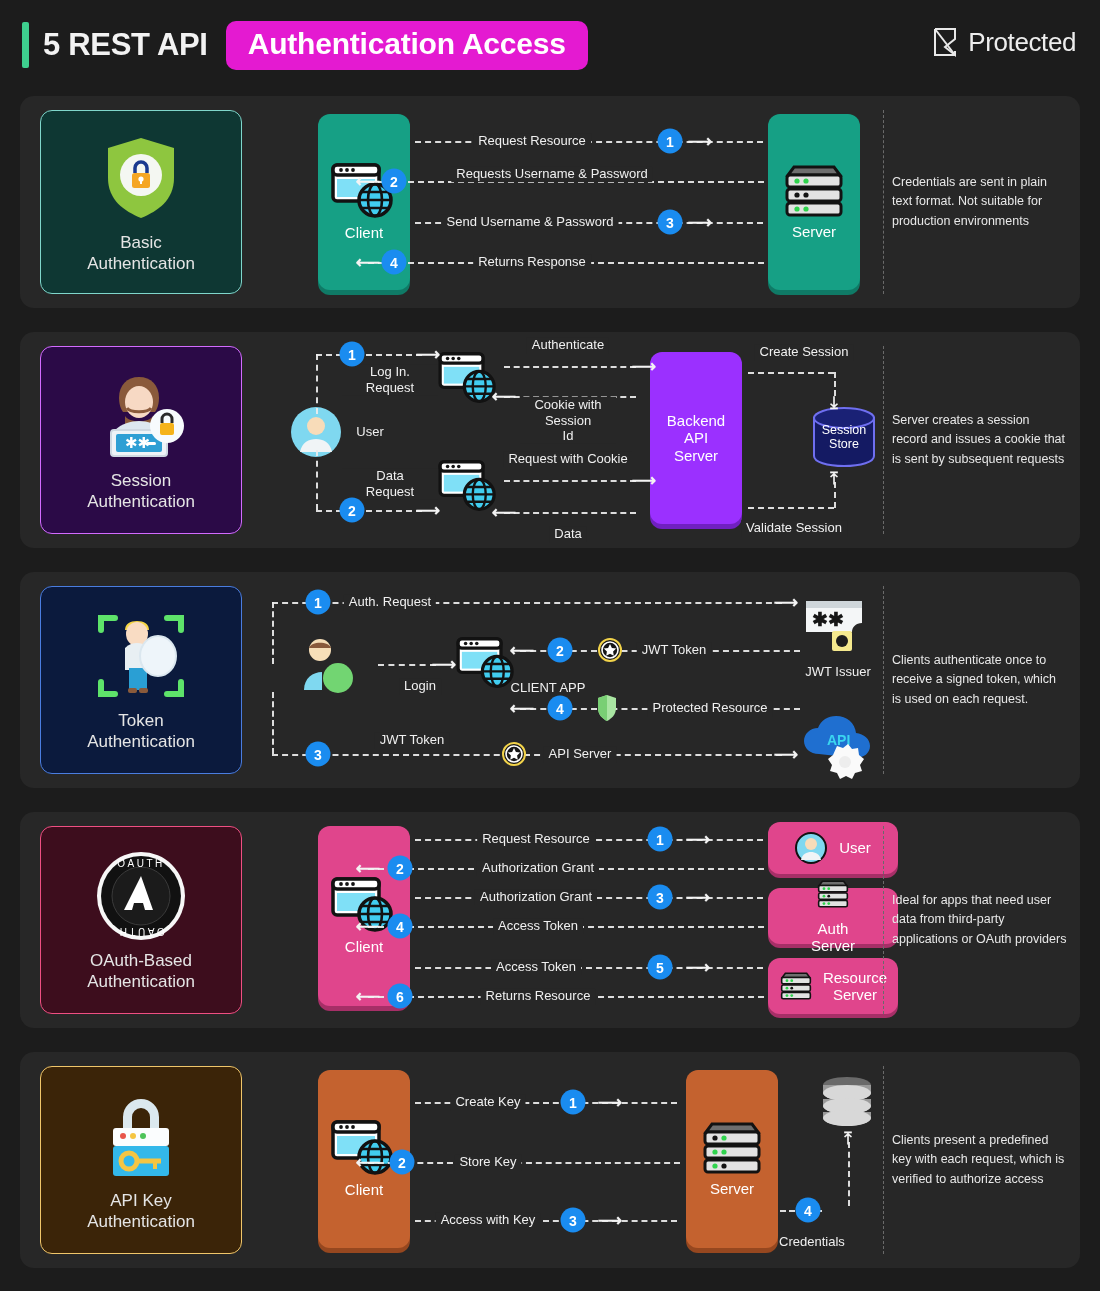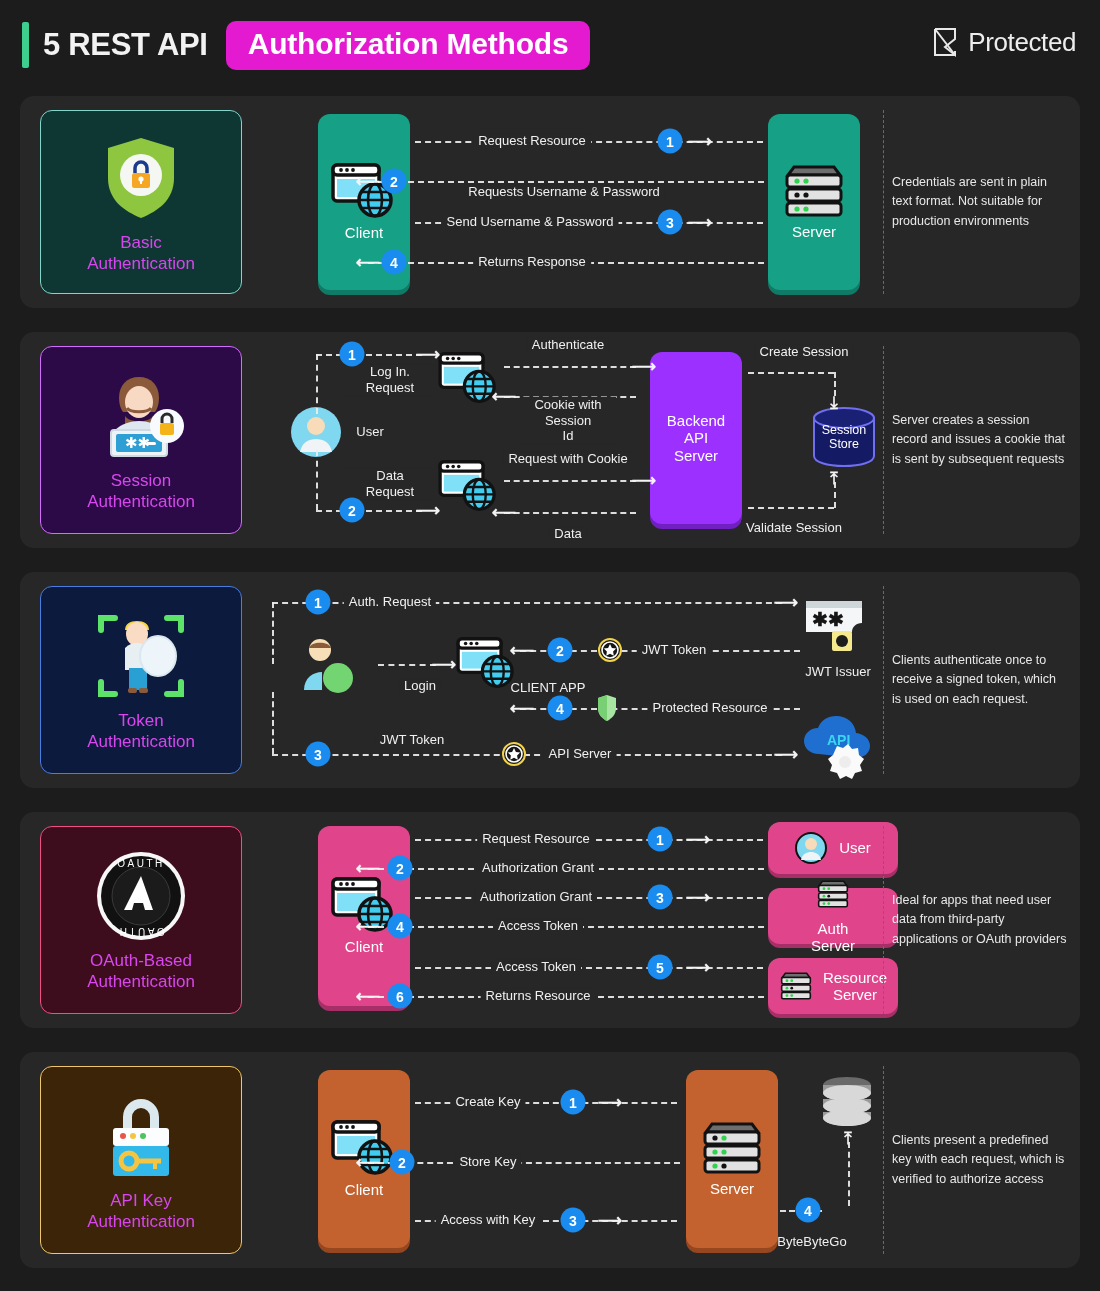--- a/index.html
+++ b/index.html
@@ -33,21 +33,21 @@
   .sec3 { top:572px; height:216px; }
   .sec4 { top:812px; height:216px; }
   .sec5 { top:1052px;height:216px; }
 
   .tile {
     position:absolute; left:20px; top:50%; transform:translateY(-50%);
     width:202px; height:calc(100% - 28px);
     border-radius:12px; border:1px solid;
     display:flex; flex-direction:column; align-items:center; justify-content:center; gap:6px;
   }
-  .tile-label { font-size:17px; line-height:1.25; text-align:center; color:#d946ef; }
+  .tile-label { font-size:17px; line-height:1.25; text-align:center; color:#e5e5e5; }
   .tile-icon { height:96px; display:flex; align-items:center; justify-content:center; }
 
   .note {
     position:absolute; right:12px; top:50%; transform:translateY(-50%);
     width:176px; text-align:left; font-size:12.5px; line-height:1.55; color:#e8e8e8;
   }
   .divider {
     position:absolute; right:196px; top:14px; bottom:14px; width:0;
     border-left:1px dashed #6a6a6a;
   }
@@ -85,21 +85,21 @@
   }
 
   svg { display:block; }
 </style>
 </head>
 <body>
 
 <div class="header">
   <div class="accent-bar"></div>
   <div class="title-main">5 REST API</div>
-  <div class="title-pill">Authorization Methods</div>
+  <div class="title-pill">Authentication Access</div>
   <div class="brand">
     <span>
       <svg width="30" height="32" viewBox="0 0 30 32">
           <path d="M5 3h20v10l-10 8 10 8v-4" fill="none" stroke="#e8e8e8" stroke-width="2"></path>
           <path d="M5 3v26h20" fill="none" stroke="#e8e8e8" stroke-width="2"></path>
           <path d="M5 3l20 26" stroke="#e8e8e8" stroke-width="2" fill="none"></path>
         </svg>
     </span>
     <span class="brand-text">Protected</span>
   </div>
@@ -160,21 +160,21 @@
     </div>
 
     <div class="line" style="left:155px; width:348px; top:45px;"></div>
     <div class="flabel" style="left:272px; top:45px;">Request Resource</div>
     <div class="badge" style="left:410px; top:45px;">1</div>
     <div class="arrow" style="left:440px; top:45px;">⟶</div>
 
     <div class="line" style="left:108px; width:396px; top:85px;"></div>
     <div class="arrow" style="left:108px; top:85px;">⟵</div>
     <div class="badge" style="left:134px; top:85px;">2</div>
-    <div class="flabel" style="left:292px; top:96px;margin-left:12px;">Requests Username &amp; Password</div>
+    <div class="flabel" style="left:292px; top:78px;">Requests Username &amp; Password</div>
 
     <div class="line" style="left:155px; width:348px; top:126px;"></div>
     <div class="flabel" style="left:270px; top:126px;">Send Username &amp; Password</div>
     <div class="badge" style="left:410px; top:126px;">3</div>
     <div class="arrow" style="left:440px; top:126px;">⟶</div>
 
     <div class="line" style="left:108px; width:396px; top:166px;"></div>
     <div class="arrow" style="left:108px; top:166px;">⟵</div>
     <div class="badge" style="left:134px; top:166px;">4</div>
     <div class="flabel" style="left:272px; top:166px;">Returns Response</div>
@@ -628,18 +628,18 @@
 
     <div class="line" style="left:155px; width:262px; top:168px;"></div>
     <div class="flabel" style="left:228px; top:168px;">Access with Key</div>
     <div class="badge" style="left:313px; top:168px;">3</div>
     <div class="arrow" style="left:350px; top:168px;">⟶</div>
 
     <div class="line" style="left:520px; width:42px; top:158px;"></div>
     <div class="vline" style="left:588px; top:90px; height:64px;"></div>
     <div class="arrow" style="left:588px; top:86px;">⤒</div>
     <div class="badge" style="left:548px; top:158px;">4</div>
-    <div class="flabel" style="left:552px; top:190px; background:none;">ByteByteGo</div>
+    <div class="flabel" style="left:552px; top:190px; background:none;">Credentials</div>
   </div>
 
   <div class="divider"></div>
   <div class="note">Clients present a predefined key with each request, which is verified to authorize access</div>
 </div>
 
 </body></html>

